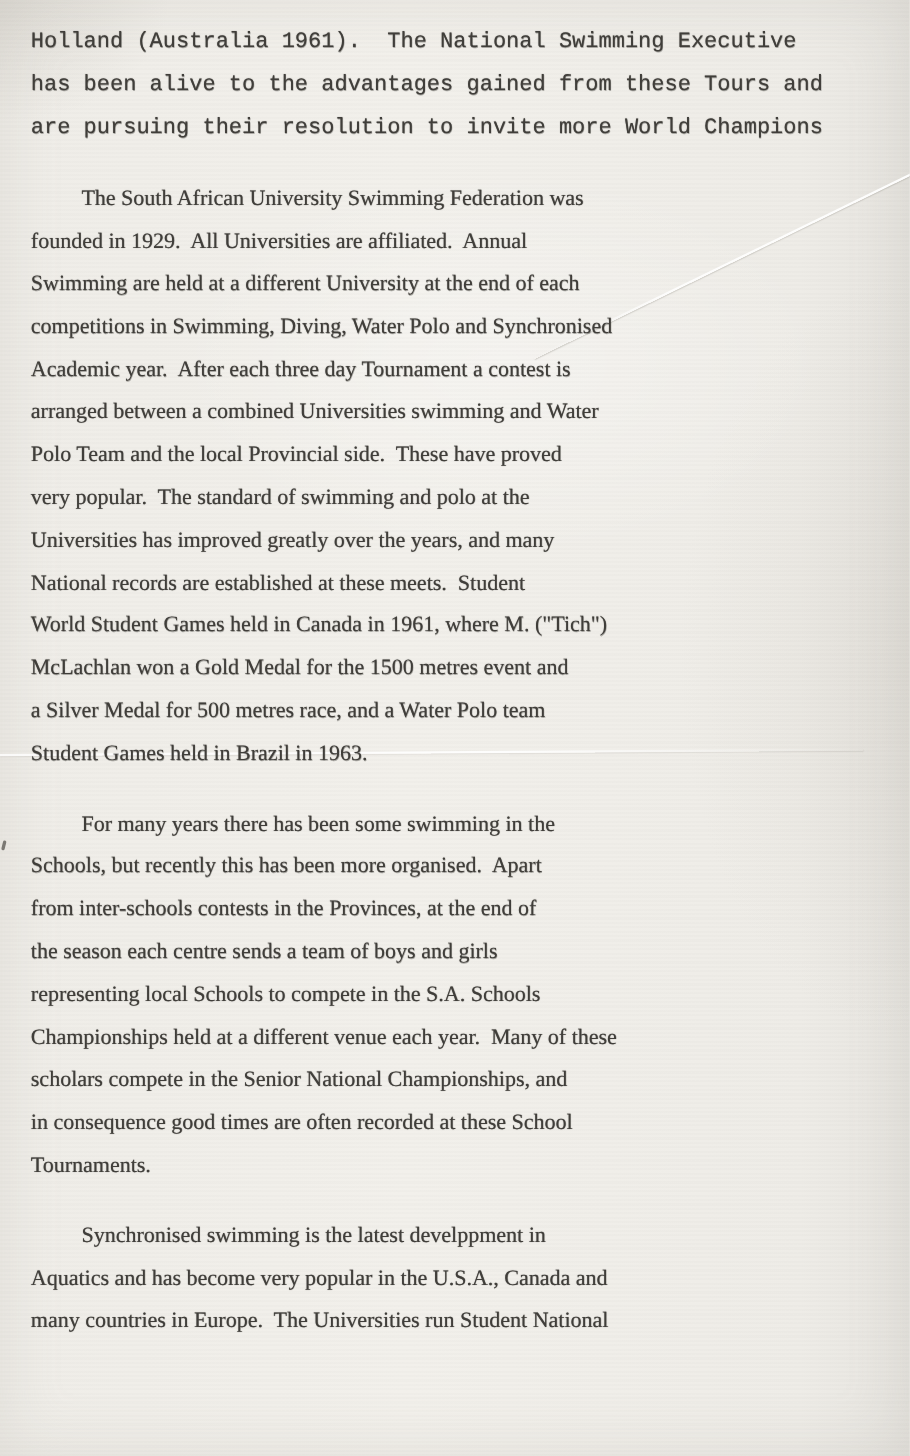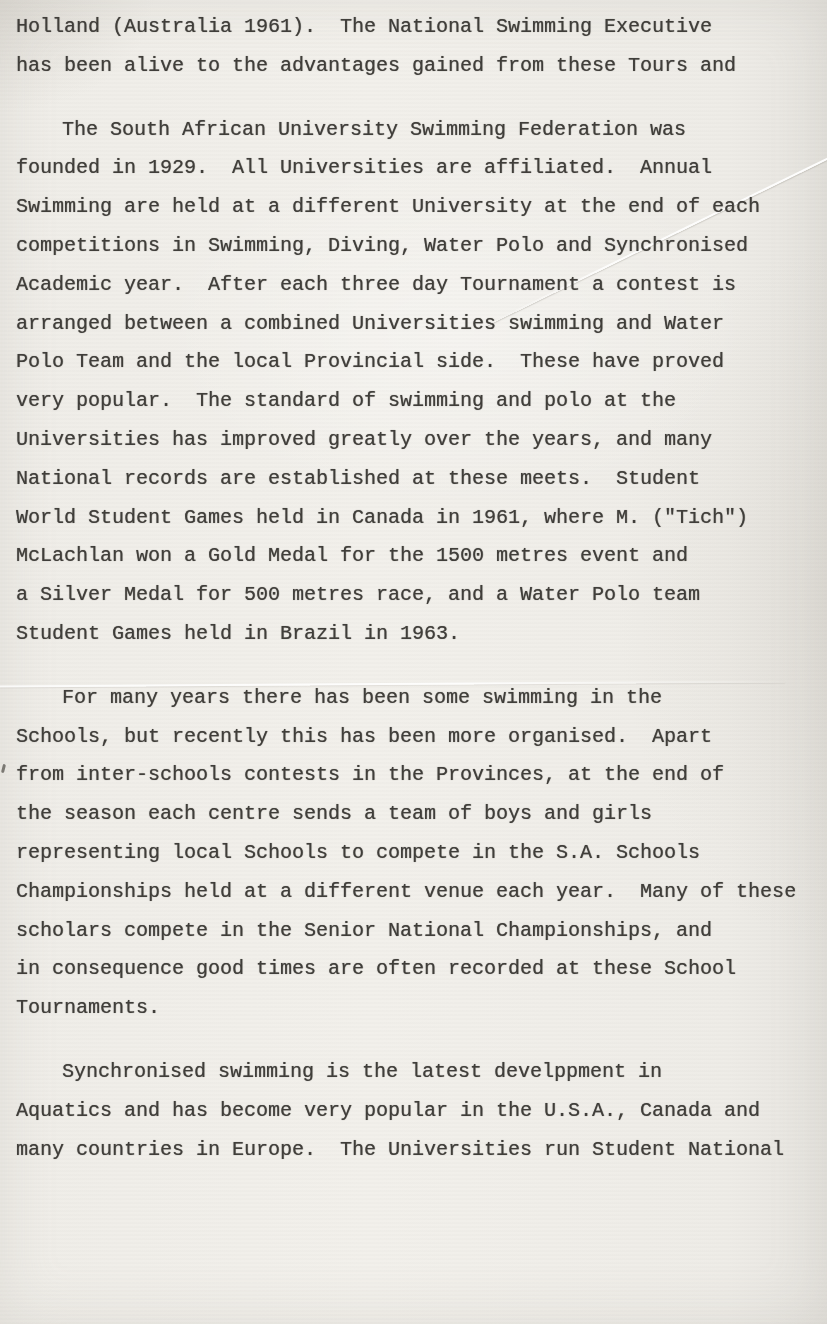--- a/index.html
+++ b/index.html
@@ -24,22 +24,22 @@
   }
   .paper::after { 
     content: "";
     position: absolute; inset: 0;
     pointer-events: none;
     box-shadow: inset 0 0 55px rgba(170,165,155,0.22);
     background: repeating-linear-gradient(0deg,
       rgba(0,0,0,0.010) 0 2px, rgba(255,255,255,0.012) 2px 4px);
   }
   .doc-body { position: relative; z-index: 2; }
-  .paragraph { margin: 0; }
-  .paragraph + .paragraph { margin-top: 25px; }
+  .paragraph { margin: 12px; }
+  .paragraph + .paragraph { margin-top: 25px; font-family: Liberation Serif, serif; }
   .line {
     white-space: pre;
     font-size: 20px;
     line-height: 38.8px;
     letter-spacing: 0;
     text-shadow: 0 0 1px rgba(64,62,58,0.55), 0.4px 0.4px 0 rgba(64,62,58,0.35);
   }
   .line.indent { padding-left: 46px; }
   .crease-diagonal {
     position: absolute;
@@ -75,20 +75,21 @@
 <body>
 
 <div class="paper">
   <div class="crease-diagonal"></div>
   <div class="crease-horizontal"></div>
   <div class="ink-speck"></div>
   <div class="doc-body">
       <div class="paragraph">
         <div class="line">Holland (Australia 1961).  The National Swimming Executive</div>
         <div class="line">has been alive to the advantages gained from these Tours and</div>
+        <div class="line">are pursuing their resolution to invite more World Champions</div>
       </div>
       <div class="paragraph">
         <div class="line indent">The South African University Swimming Federation was</div>
         <div class="line">founded in 1929.  All Universities are affiliated.  Annual</div>
         <div class="line">Swimming are held at a different University at the end of each</div>
         <div class="line">competitions in Swimming, Diving, Water Polo and Synchronised</div>
         <div class="line">Academic year.  After each three day Tournament a contest is</div>
         <div class="line">arranged between a combined Universities swimming and Water</div>
         <div class="line">Polo Team and the local Provincial side.  These have proved</div>
         <div class="line">very popular.  The standard of swimming and polo at the</div>

